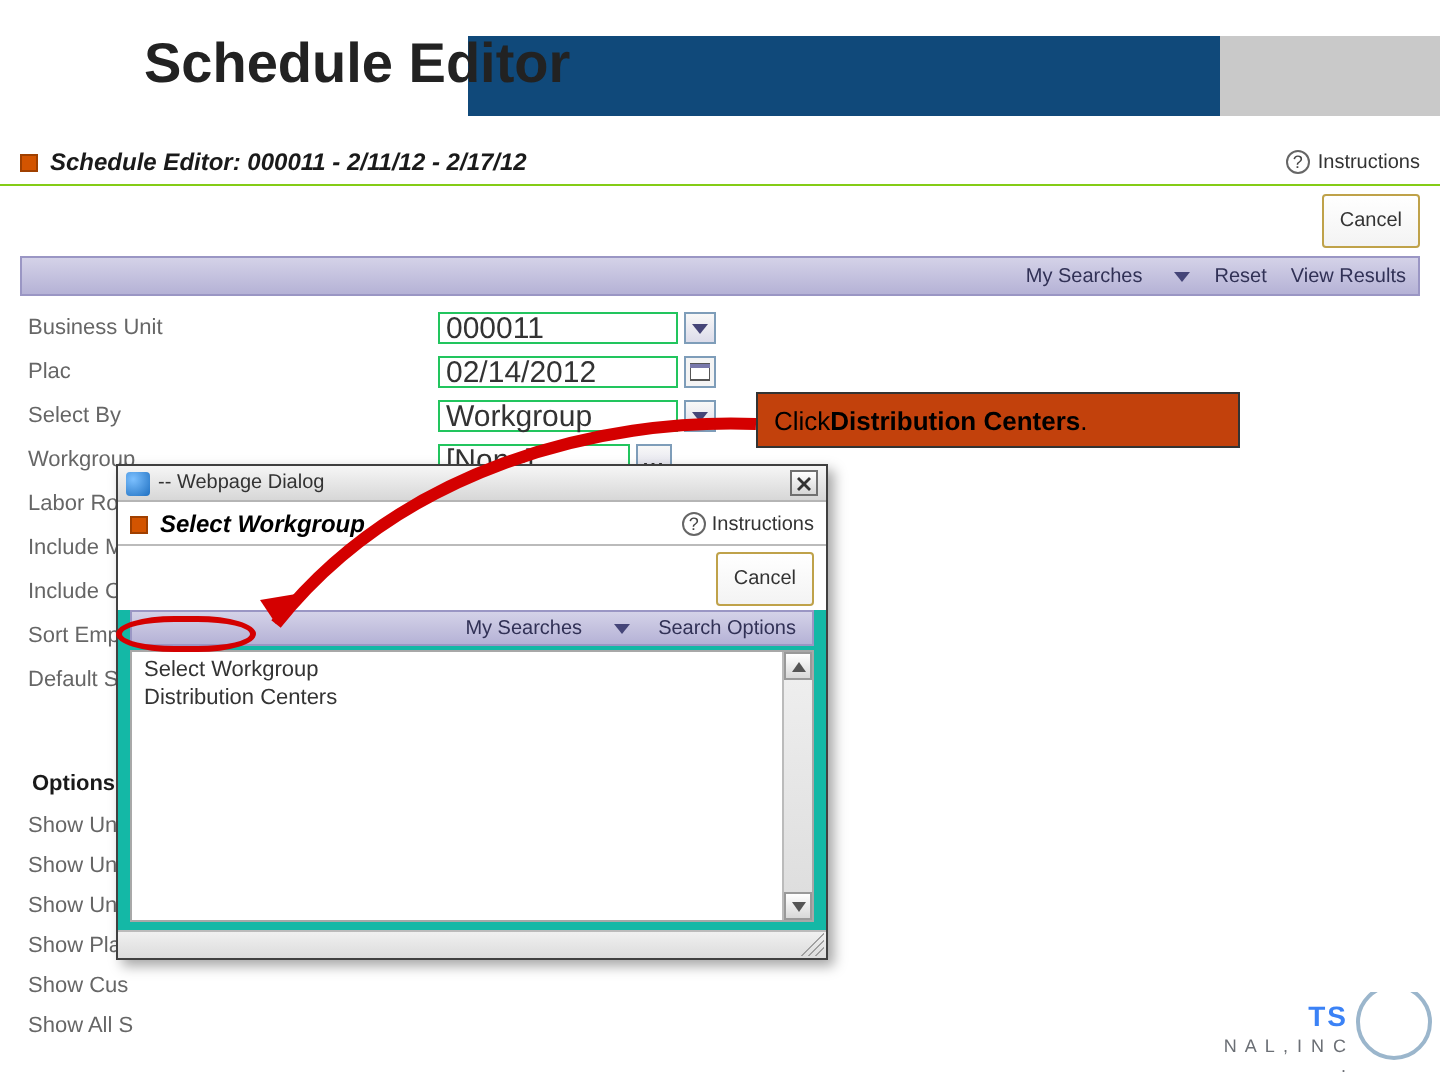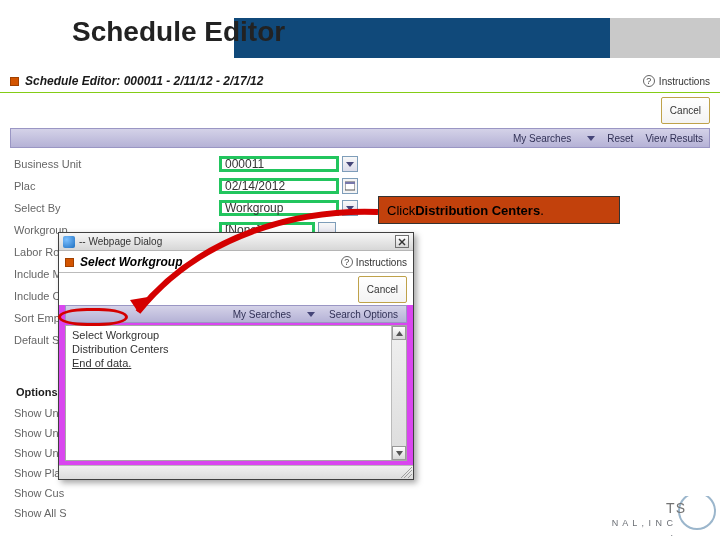--- a/index.html
+++ b/index.html
@@ -20,34 +20,34 @@
   .btn { background: linear-gradient(#fff,#f3f3f3); border: 1px solid #bfa24a; font-size: 10px; padding: 7px 8px; border-radius: 2px; color: #333; }
 
   .search-bar { height: 20px; background: linear-gradient(#d4d2e8,#b5b2d6); border: 1px solid #9a96c4; margin: 2px 10px 0 10px; display: flex; align-items: center; justify-content: flex-end; gap: 12px; padding: 0 6px; font-size: 10px; color: #313156; }
   .my-searches { display: flex; align-items: center; gap: 16px; }
   .tri-down { width: 0; height: 0; border-left: 4px solid transparent; border-right: 4px solid transparent; border-top: 5px solid #454578; }
 
   .form-area { padding: 6px 10px 0 14px; }
   .form-row { display: flex; align-items: center; height: 20px; margin-bottom: 2px; }
   .form-label { width: 205px; color: #666; font-size: 11px; }
   .form-control { display: flex; align-items: center; gap: 3px; }
-  .txt { border: 3px solid #22c55e; background: #fff; height: 16px; padding: 0 3px; width: 120px; font-size: 12px; color: #333; display: flex; align-items: center; }
+  .txt { border: 1px solid #22c55e; background: #fff; height: 16px; padding: 0 3px; width: 120px; font-size: 15px; color: #333; display: flex; align-items: center; }
   .combo-btn { width: 16px; height: 16px; border: 1px solid #7e9db9; background: linear-gradient(#f8f8f8,#dcdcea); display: flex; align-items: center; justify-content: center; }
   .cal-btn { width: 16px; height: 16px; border: 1px solid #7e9db9; background: #f4f4f4; display:flex; align-items:center; justify-content:center; }
   .dots-btn { width: 18px; height: 16px; border: 1px solid #7e9db9; background: linear-gradient(#f8f8f8,#dcdcea); display: flex; align-items: center; justify-content: center; font-weight: bold; font-size: 10px; letter-spacing: 1px; color: #333; }
 
   .options-hdr { font-weight: bold; color: #1a1a1a; margin: 36px 0 6px 2px; font-size: 11px; }
   .opt-row { display: flex; align-items: center; height: 18px; margin-bottom: 2px; color: #666; font-size: 11px; }
 
   .callout { position: absolute; left: 378px; top: 196px; width: 242px; height: 28px; background: #c2410c; border: 1px solid #333; display: flex; align-items: center; padding: 0 8px; font-size: 13px; z-index: 30; }
   .callout .b { font-weight: bold; }
 
   .arrow-svg { position: absolute; left: 120px; top: 204px; z-index: 25; pointer-events: none; }
 
-  .dialog { position: absolute; left: 58px; top: 232px; width: 356px; height: 248px; background: #d946ef; border: 1px solid #404040; box-shadow: 3px 3px 6px rgba(0,0,0,0.35); z-index: 20; display: flex; flex-direction: column; }
+  .dialog { position: absolute; left: 58px; top: 232px; width: 356px; height: 248px; background: #14b8a6; border: 1px solid #404040; box-shadow: 3px 3px 6px rgba(0,0,0,0.35); z-index: 20; display: flex; flex-direction: column; }
   .dlg-titlebar { height: 18px; background: linear-gradient(#f6f6f6,#d7d7d7); border-bottom: 1px solid #b5b5b5; display: flex; align-items: center; padding: 0 4px; font-size: 10px; color: #333; }
   .dlg-ie { width: 12px; height: 12px; background: radial-gradient(circle at 30% 30%, #7cc0ff, #1f70c1); border-radius: 2px; margin-right: 4px; }
   .dlg-close { margin-left: auto; width: 14px; height: 13px; border: 1px solid #707070; background: linear-gradient(#fefefe,#d7d7d7); display: flex; align-items: center; justify-content: center; font-size: 10px; }
   .dlg-header { display: flex; align-items: center; padding: 4px 6px 3px 6px; border-bottom: 1px solid #bbb; background: #fff; }
   .dlg-title { font-weight: bold; font-style: italic; font-size: 12px; }
   .dlg-instr { margin-left: auto; display:flex; align-items:center; gap:3px; font-size:10px; color:#333; }
   .dlg-cancel-row { display: flex; justify-content: flex-end; padding: 3px 6px 2px 0; background:#fff; }
   .dlg-searchbar { height: 18px; background: linear-gradient(#d4d2e8,#b5b2d6); border: 1px solid #9a96c4; margin: 0 6px; display: flex; align-items: center; justify-content: flex-end; gap: 14px; padding: 0 8px; font-size: 10px; color: #313156; }
   .dlg-body { flex: 1; margin: 2px 6px 4px 6px; border: 1px solid #a8a8a8; background: #f4f4f4; display: flex; position: relative; }
   .dlg-list { flex: 1; background: #fff; font-size: 11px; color: #333; padding: 2px 0; overflow: hidden; }
@@ -56,21 +56,21 @@
   .sb-btn { height: 14px; border: 1px solid #999; background: linear-gradient(#fff,#d8d8d8); margin:0; display:flex; align-items:center; justify-content:center; }
   .sb-track { flex:1; }
   .dlg-status { height: 14px; background: linear-gradient(#f0f0f0,#dcdcdc); border-top:1px solid #bbb; display:flex; justify-content:flex-end; align-items:center; }
   .resize-grip { width:12px; height:12px; background:
      linear-gradient(135deg, transparent 0 50%, #a0a0a0 50% 55%, transparent 55% 65%, #a0a0a0 65% 70%, transparent 70% 80%, #a0a0a0 80% 85%, transparent 85%); margin-right:1px; margin-bottom:1px;}
 
   .red-circle { position: absolute; left: 58px; top: 308px; width: 70px; height: 18px; border: 3px solid #d40000; border-radius: 50%/60%; z-index: 22; pointer-events:none; }
 
   .brand-corner { position:absolute; right:4px; bottom:4px; width:110px; height:40px; color:#77787a; font-size:9px; text-align:right; overflow:hidden; }
   .brand-globe { position:absolute; right:0; top:-4px; width:38px; height:38px; border:2px solid #9bb6cc; border-radius:50%; }
-  .brand-line1 { position:absolute; right:30px; top:4px; font-size:14px; font-weight:normal; letter-spacing:1px; color:#737373; }
+  .brand-line1 { position:absolute; right:42px; top:4px; font-size:14px; font-weight:bold; letter-spacing:1px; color:#3b82f6; }
   .brand-line2 { position:absolute; right:42px; top:22px; font-size:9px; letter-spacing:1px; color:#6b6f75; }
 </style>
 </head>
 <body>
 
 <div class="slide-title-area">
   <div class="title-band"></div>
   <div class="title-right"></div>
   <div class="slide-title">Schedule Editor</div>
 </div>
@@ -211,23 +211,20 @@
       <span>My Searches</span>
       <span class="tri-down"></span>
     </div>
     <div>Search Options</div>
   </div>
 
   <div class="dlg-body">
     <div class="dlg-list">
       <div class="dlg-item">Select Workgroup</div>
       <div class="dlg-item">Distribution Centers</div>
-      <div class="dlg-item">
-        <span style="text-decoration:underline;">End of data.</span>
-      </div>
     </div>
     <div class="dlg-scrollbar">
       <div class="sb-btn">
           <svg width="7" height="5">
             <polygon points="3.5,0 7,5 0,5" fill="#555"></polygon>
           </svg>
         </div>
       <div class="sb-track"></div>
       <div class="sb-btn">
           <svg width="7" height="5">

